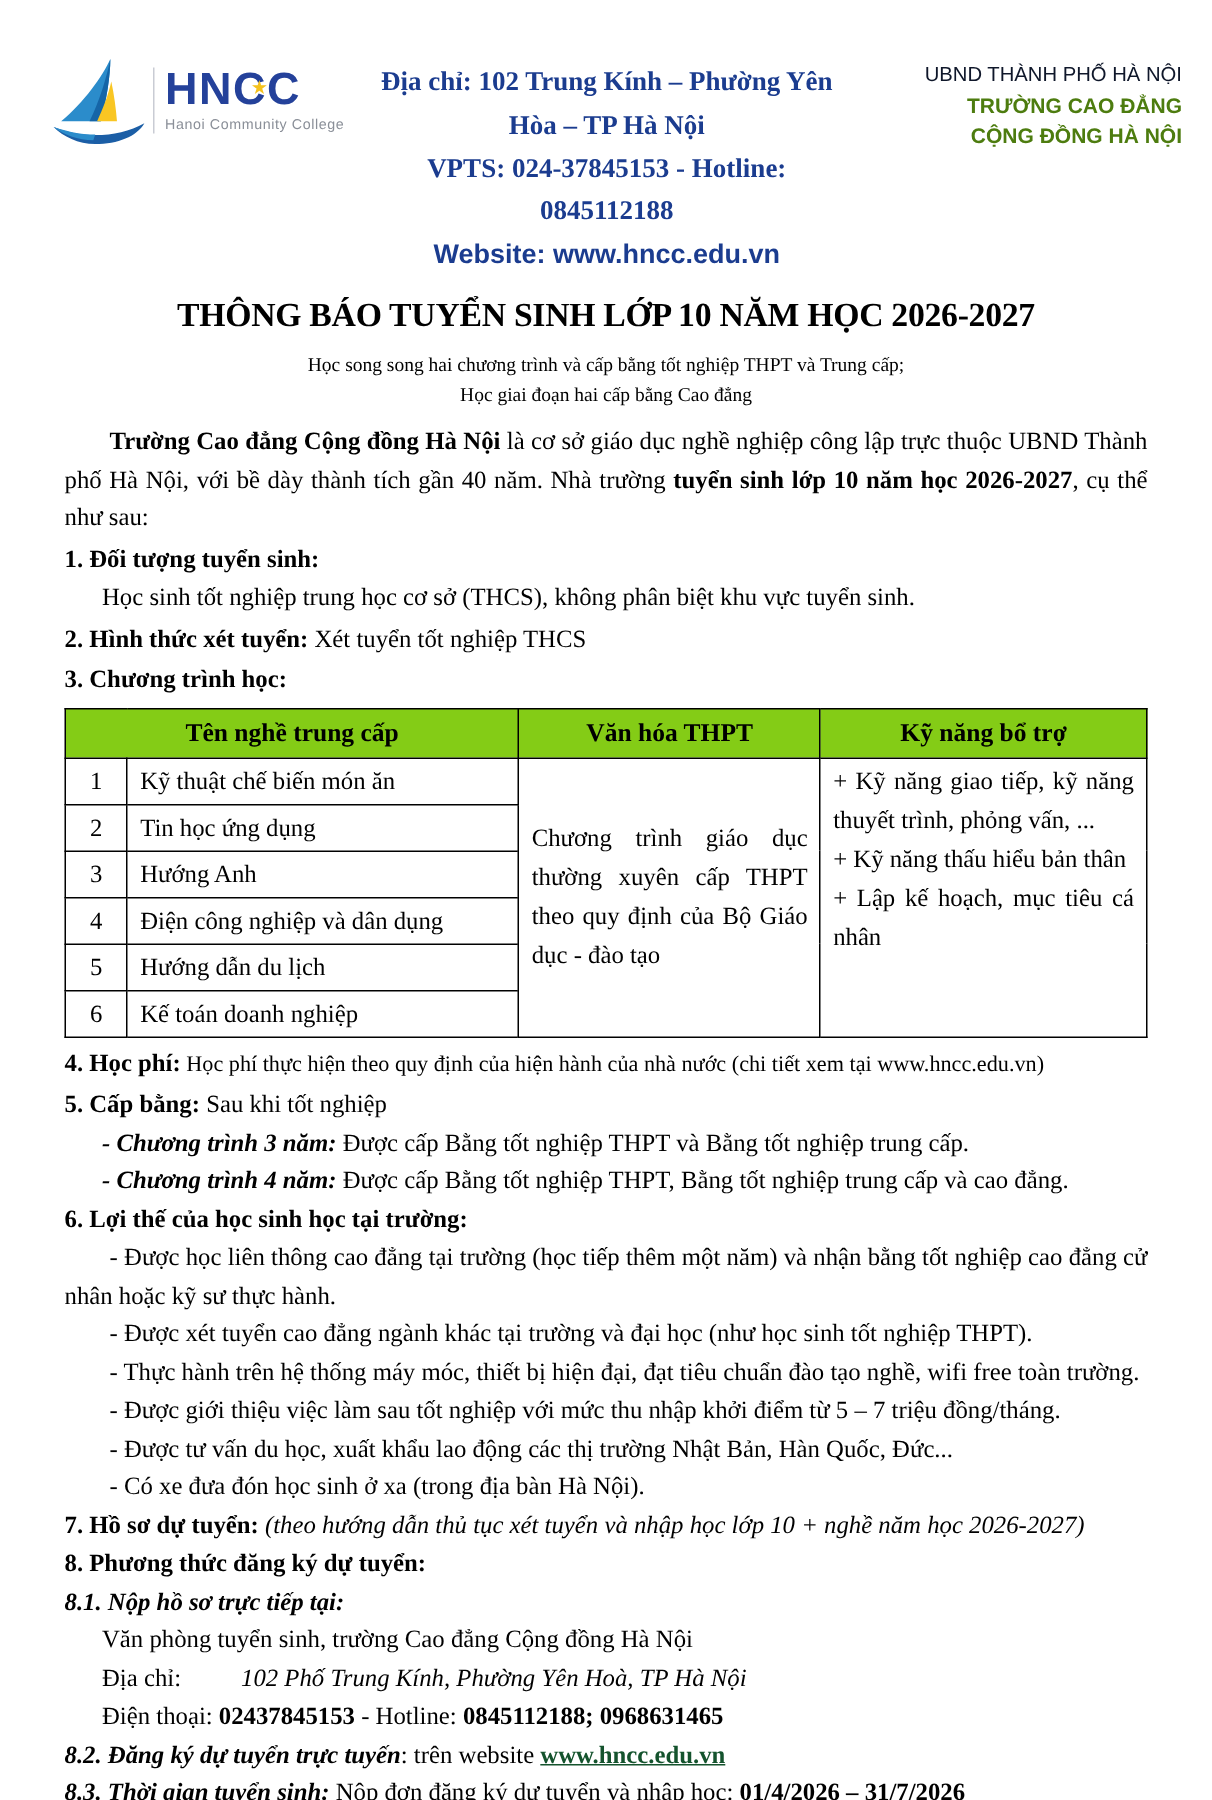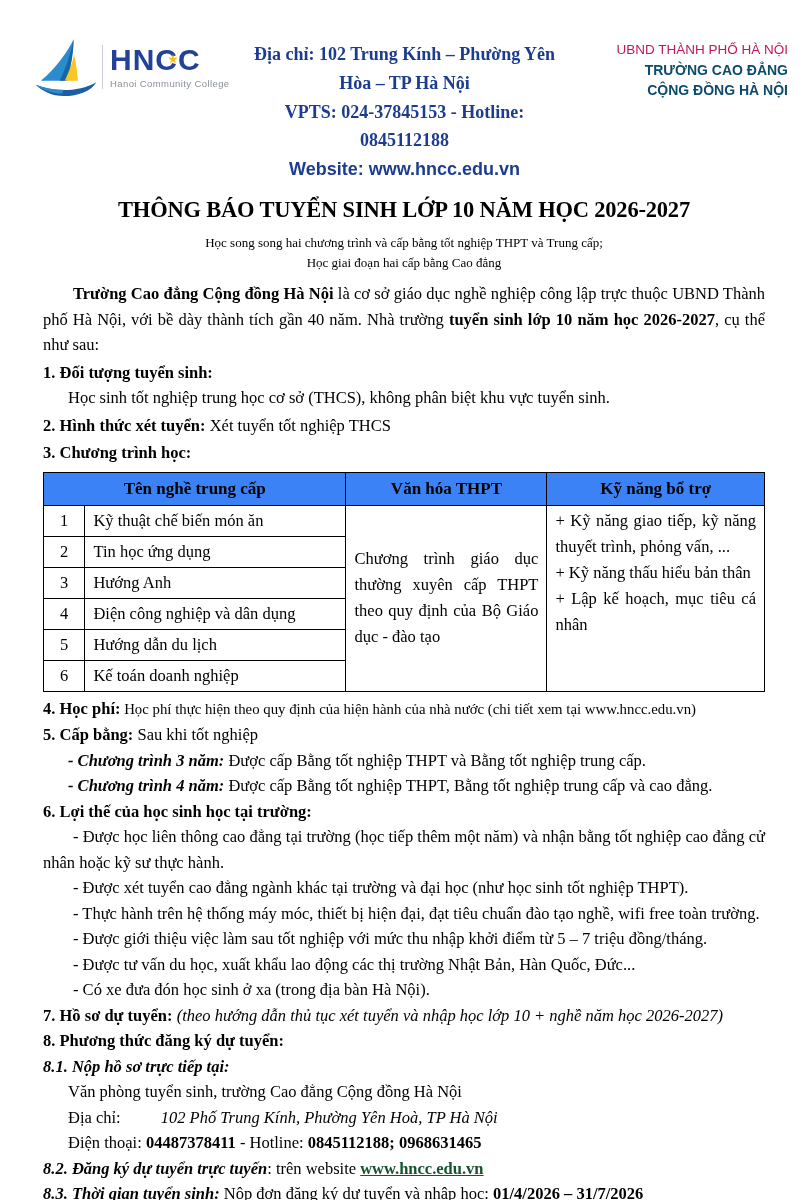--- a/index.html
+++ b/index.html
@@ -29,22 +29,22 @@
   }
   .hdr-contact {
     flex:1 1 auto; text-align:center; color:#1b3c8f; font-weight:bold;
     font-size:18px; line-height:1.6; padding-top:2px;
   }
   .hdr-contact .website { font-family:"Liberation Sans", sans-serif; }
   .hdr-org {
     flex:0 0 auto; width:218px; text-align:right;
     font-family:"Liberation Sans", sans-serif; line-height:1.45; padding-top:2px;
   }
-  .org-line1 { color:#be185d; font-size:13.5px; }
-  .org-line23 { color:#0c4a6e; font-size:14px; font-weight:bold; }
+  .org-line1 { color:#0f172a; font-size:13.5px; }
+  .org-line23 { color:#4d7c0f; font-size:14px; font-weight:bold; }
   
   .doc-title {
     text-align:center; font-weight:bold; font-size:22.5px; margin-top:13px;
     letter-spacing:-0.2px;
   }
   .doc-sub { text-align:center; font-weight:normal; font-size:13px; margin-top:10px; line-height:1.55; }
   
   .body { padding:8px 43px 0 43px; font-size:16.5px; line-height:25.5px; }
   .intro { text-align:justify; text-indent:30px; margin-bottom:2px; }
   .b { font-weight:bold;margin-top:40px; }
@@ -54,21 +54,21 @@
   .num-label { font-weight:bold; }
   .indented { padding-left:25px; }
   .bullet { text-align:justify; text-indent:30px; }
   
   table.prog {
     width:100%; border-collapse:collapse; margin:6px 0 4px 0;
     font-size:16.5px;
   }
   table.prog th, table.prog td { border:1px solid #000; padding:2px 8px; }
   table.prog th {
-    background:#3b82f6; font-weight:bold; text-align:center; height:33px;
+    background:#84cc16; font-weight:bold; text-align:center; height:33px;
     font-size:17px;
   }
   td.cell-num { width:40px; text-align:center; height:31px; }
   td.cell-name { width:252px; }
   td.cell-thpt { width:194px; text-align:justify; padding:4px 10px; line-height:26px; }
   td.cell-skill { width:210px; text-align:justify; padding:4px 10px; line-height:26px; vertical-align:top; }
   
   .small-line { font-size:14.8px; }
   .gap-addr { display:inline-block; width:40px; }
   a.link, .link { color:#14532d; font-weight:bold; text-decoration:underline; cursor:pointer; }
@@ -185,21 +185,21 @@
     <div class="bullet">- Được tư vấn du học, xuất khẩu lao động các thị trường Nhật Bản, Hàn Quốc, Đức...</div>
     <div class="bullet">- Có xe đưa đón học sinh ở xa (trong địa bàn Hà Nội).</div>
 
     <div><span class="num-label">7. Hồ sơ dự tuyển:</span><span class="it"> (theo hướng dẫn thủ tục xét tuyển và nhập học lớp 10 + nghề năm học 2026-2027)</span></div>
 
     <div><span class="num-label">8. Phương thức đăng ký dự tuyển:</span></div>
 
     <div><span class="bi">8.1. Nộp hồ sơ trực tiếp tại:</span></div>
     <div class="contact-block">Văn phòng tuyển sinh, trường Cao đẳng Cộng đồng Hà Nội</div>
     <div class="contact-block"><span>Địa chỉ:</span><span class="gap-addr"></span><span class="it">102 Phố Trung Kính, Phường Yên Hoà, TP Hà Nội</span></div>
-    <div class="contact-block"><span>Điện thoại: </span><span class="b">04487378411</span><span> - Hotline: </span><span class="b">0845112188; 0968631465</span></div>
+    <div class="contact-block"><span>Điện thoại: </span><span class="b">02437845153</span><span> - Hotline: </span><span class="b">0845112188; 0968631465</span></div>
 
     <div><span class="bi">8.2. Đăng ký dự tuyển trực tuyến</span><span>: trên website </span><span class="link">www.hncc.edu.vn</span></div>
 
     <div><span class="bi">8.3. Thời gian tuyển sinh:</span><span> Nộp đơn đăng ký dự tuyển và nhập học:  </span><span class="b">01/4/2026 – 31/7/2026</span></div>
 
     <div class="dates-line">
       <span class="d1">Đợt 1: từ 01/4/2026 – 06/6/2026;</span>
       <span class="d2">Đợt 2: từ 07/6/2026 – 31/7/2026</span>
     </div>
 

